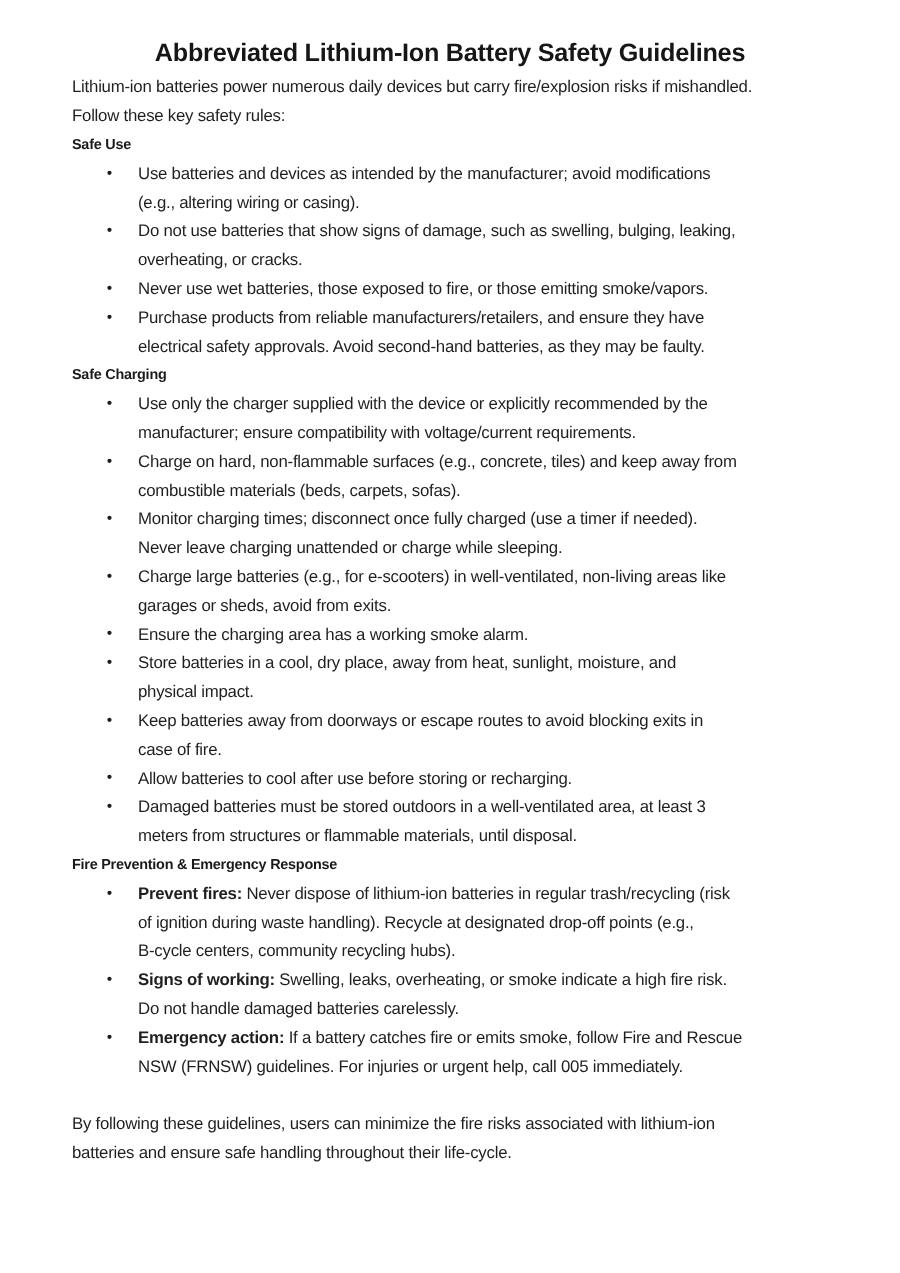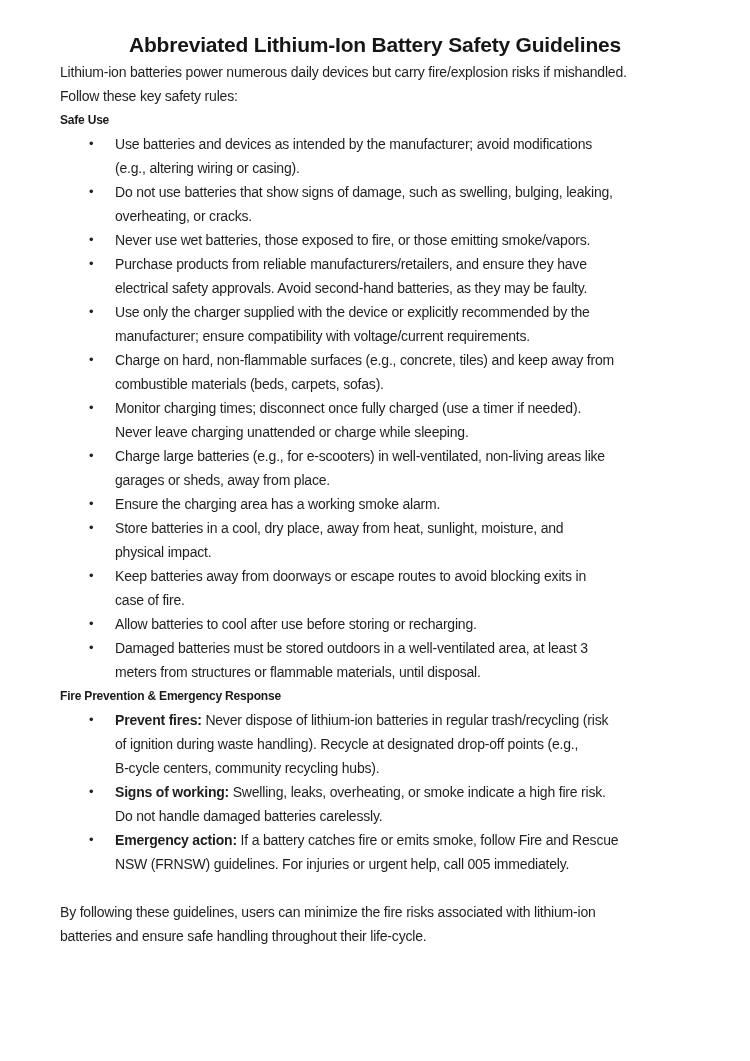--- a/index.html
+++ b/index.html
@@ -98,40 +98,41 @@
         </li>
         <li>
           <span class="marker">•</span>
           <span class="btext">Purchase products from reliable manufacturers/retailers, and ensure they have
 electrical safety approvals. Avoid second-hand batteries, as they may be faulty.</span>
         </li>
       </ul>
     </section>
 
     <section>
+      <h2 class="section-heading">Safe Charging</h2>
       <ul class="bullets">
         <li>
           <span class="marker">•</span>
           <span class="btext">Use only the charger supplied with the device or explicitly recommended by the
 manufacturer; ensure compatibility with voltage/current requirements.</span>
         </li>
         <li>
           <span class="marker">•</span>
           <span class="btext">Charge on hard, non-flammable surfaces (e.g., concrete, tiles) and keep away from
 combustible materials (beds, carpets, sofas).</span>
         </li>
         <li>
           <span class="marker">•</span>
           <span class="btext">Monitor charging times; disconnect once fully charged (use a timer if needed).
 Never leave charging unattended or charge while sleeping.</span>
         </li>
         <li>
           <span class="marker">•</span>
           <span class="btext">Charge large batteries (e.g., for e-scooters) in well-ventilated, non-living areas like
-garages or sheds, away from place.</span>
+garages or sheds, avoid from exits.</span>
         </li>
         <li>
           <span class="marker">•</span>
           <span class="btext">Ensure the charging area has a working smoke alarm.</span>
         </li>
       </ul>
     </section>
 
     <section>
       <ul class="bullets">

